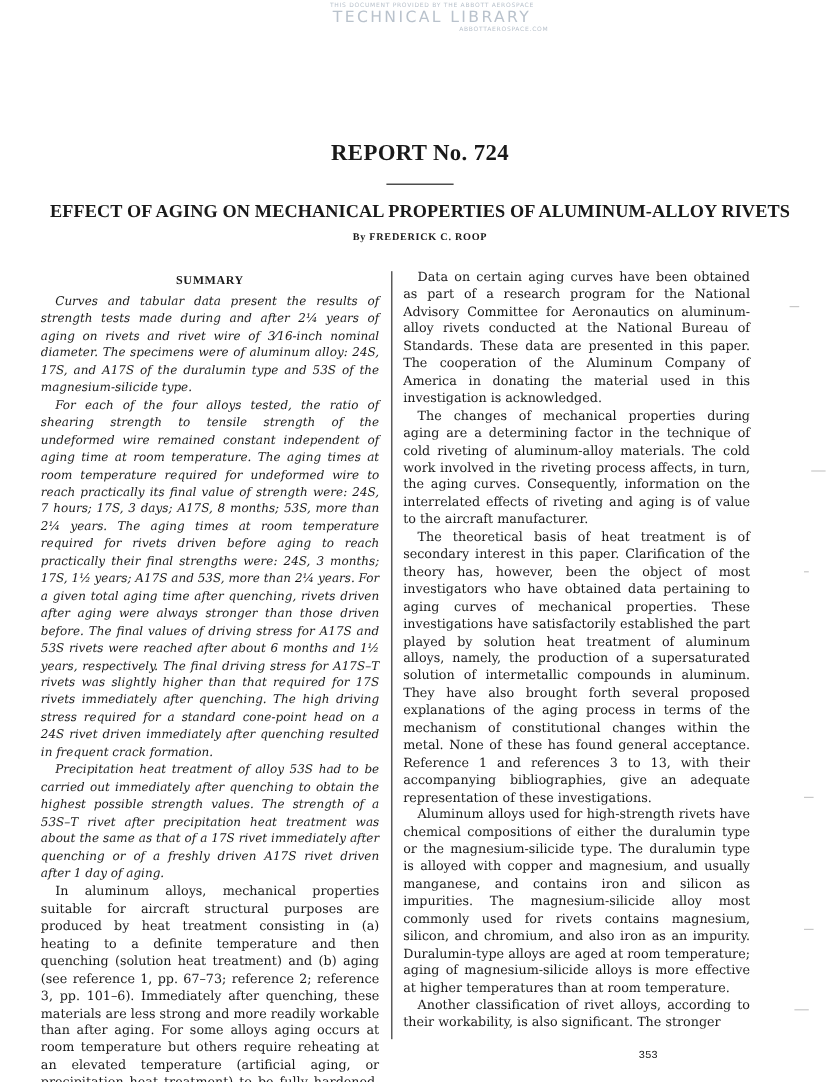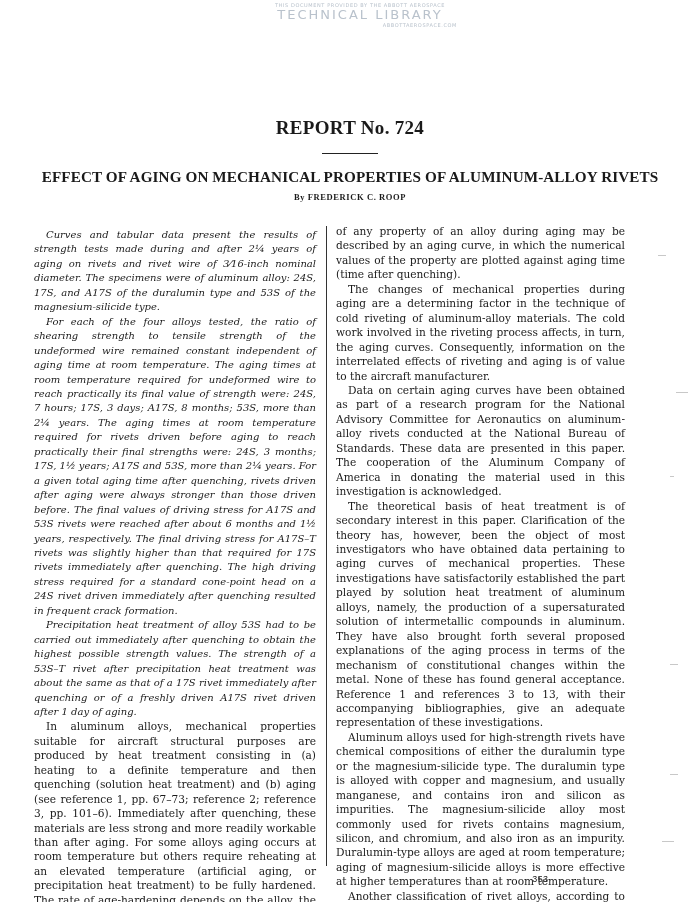--- a/index.html
+++ b/index.html
@@ -42,34 +42,34 @@
   <div class="wm-main">Technical Library</div>
   <div class="wm-sub">ABBOTTAEROSPACE.COM</div>
 </div>
 
 <div class="report-no">REPORT No. 724</div>
 <div class="title-rule"></div>
 <div class="paper-title">EFFECT OF AGING ON MECHANICAL PROPERTIES OF ALUMINUM-ALLOY RIVETS</div>
 <div class="byline">By FREDERICK C. ROOP</div>
 
 <div class="col col-left">
+  <div class="heading">SUMMARY</div>
   <div class="italic summary">
     <p>Curves and tabular data present the results of strength tests made during and after 2¼ years of aging on rivets and rivet wire of 3⁄16-inch nominal diameter. The specimens were of aluminum alloy: 24S, 17S, and A17S of the duralumin type and 53S of the magnesium-silicide type.</p>
     <p>For each of the four alloys tested, the ratio of shearing strength to tensile strength of the undeformed wire remained constant independent of aging time at room temperature. The aging times at room temperature required for undeformed wire to reach practically its final value of strength were: 24S, 7 hours; 17S, 3 days; A17S, 8 months; 53S, more than 2¼ years. The aging times at room temperature required for rivets driven before aging to reach practically their final strengths were: 24S, 3 months; 17S, 1½ years; A17S and 53S, more than 2¼ years. For a given total aging time after quenching, rivets driven after aging were always stronger than those driven before. The final values of driving stress for A17S and 53S rivets were reached after about 6 months and 1½ years, respectively. The final driving stress for A17S–T rivets was slightly higher than that required for 17S rivets immediately after quenching. The high driving stress required for a standard cone-point head on a 24S rivet driven immediately after quenching resulted in frequent crack formation.</p>
     <p>Precipitation heat treatment of alloy 53S had to be carried out immediately after quenching to obtain the highest possible strength values. The strength of a 53S–T rivet after precipitation heat treatment was about the same as that of a 17S rivet immediately after quenching or of a freshly driven A17S rivet driven after 1 day of aging.</p>
   </div>
   <p>In aluminum alloys, mechanical properties suitable for aircraft structural purposes are produced by heat treatment consisting in (a) heating to a definite temperature and then quenching (solution heat treatment) and (b) aging (see reference 1, pp. 67–73; reference 2; reference 3, pp. 101–6). Immediately after quenching, these materials are less strong and more readily workable than after aging. For some alloys aging occurs at room temperature but others require reheating at an elevated temperature (artificial aging, or precipitation heat treatment) to be fully hardened. The rate of age-hardening depends on the alloy, the aging temperature, and the amount of cold work, if any, done on the material after solution heat treatment. The change</p>
 </div>
 
 <div class="col-divider"></div>
 
 <div class="col col-right">
-  <p style="text-indent:0">of any property of an alloy during aging may be described by an aging curve, in which the numerical values of the property are plotted against aging time (time after quenching).</p>
+  <p>Data on certain aging curves have been obtained as part of a research program for the National Advisory Committee for Aeronautics on aluminum-alloy rivets conducted at the National Bureau of Standards. These data are presented in this paper. The cooperation of the Aluminum Company of America in donating the material used in this investigation is acknowledged.</p>
   <p>The changes of mechanical properties during aging are a determining factor in the technique of cold riveting of aluminum-alloy materials. The cold work involved in the riveting process affects, in turn, the aging curves. Consequently, information on the interrelated effects of riveting and aging is of value to the aircraft manufacturer.</p>
-  <p>Data on certain aging curves have been obtained as part of a research program for the National Advisory Committee for Aeronautics on aluminum-alloy rivets conducted at the National Bureau of Standards. These data are presented in this paper. The cooperation of the Aluminum Company of America in donating the material used in this investigation is acknowledged.</p>
   <p>The theoretical basis of heat treatment is of secondary interest in this paper. Clarification of the theory has, however, been the object of most investigators who have obtained data pertaining to aging curves of mechanical properties. These investigations have satisfactorily established the part played by solution heat treatment of aluminum alloys, namely, the production of a supersaturated solution of intermetallic compounds in aluminum. They have also brought forth several proposed explanations of the aging process in terms of the mechanism of constitutional changes within the metal. None of these has found general acceptance. Reference 1 and references 3 to 13, with their accompanying bibliographies, give an adequate representation of these investigations.</p>
   <p>Aluminum alloys used for high-strength rivets have chemical compositions of either the duralumin type or the magnesium-silicide type. The duralumin type is alloyed with copper and magnesium, and usually manganese, and contains iron and silicon as impurities. The magnesium-silicide alloy most commonly used for rivets contains magnesium, silicon, and chromium, and also iron as an impurity. Duralumin-type alloys are aged at room temperature; aging of magnesium-silicide alloys is more effective at higher temperatures than at room temperature.</p>
   <p>Another classification of rivet alloys, according to their workability, is also significant. The stronger</p>
 </div>
 
 <div class="page-number">353</div>
 
 <div class="speck" style="left:658px; top:255px; width:8px;"></div>
 <div class="speck" style="left:676px; top:392px; width:12px;"></div>
 <div class="speck" style="left:670px; top:476px; width:4px;"></div>

